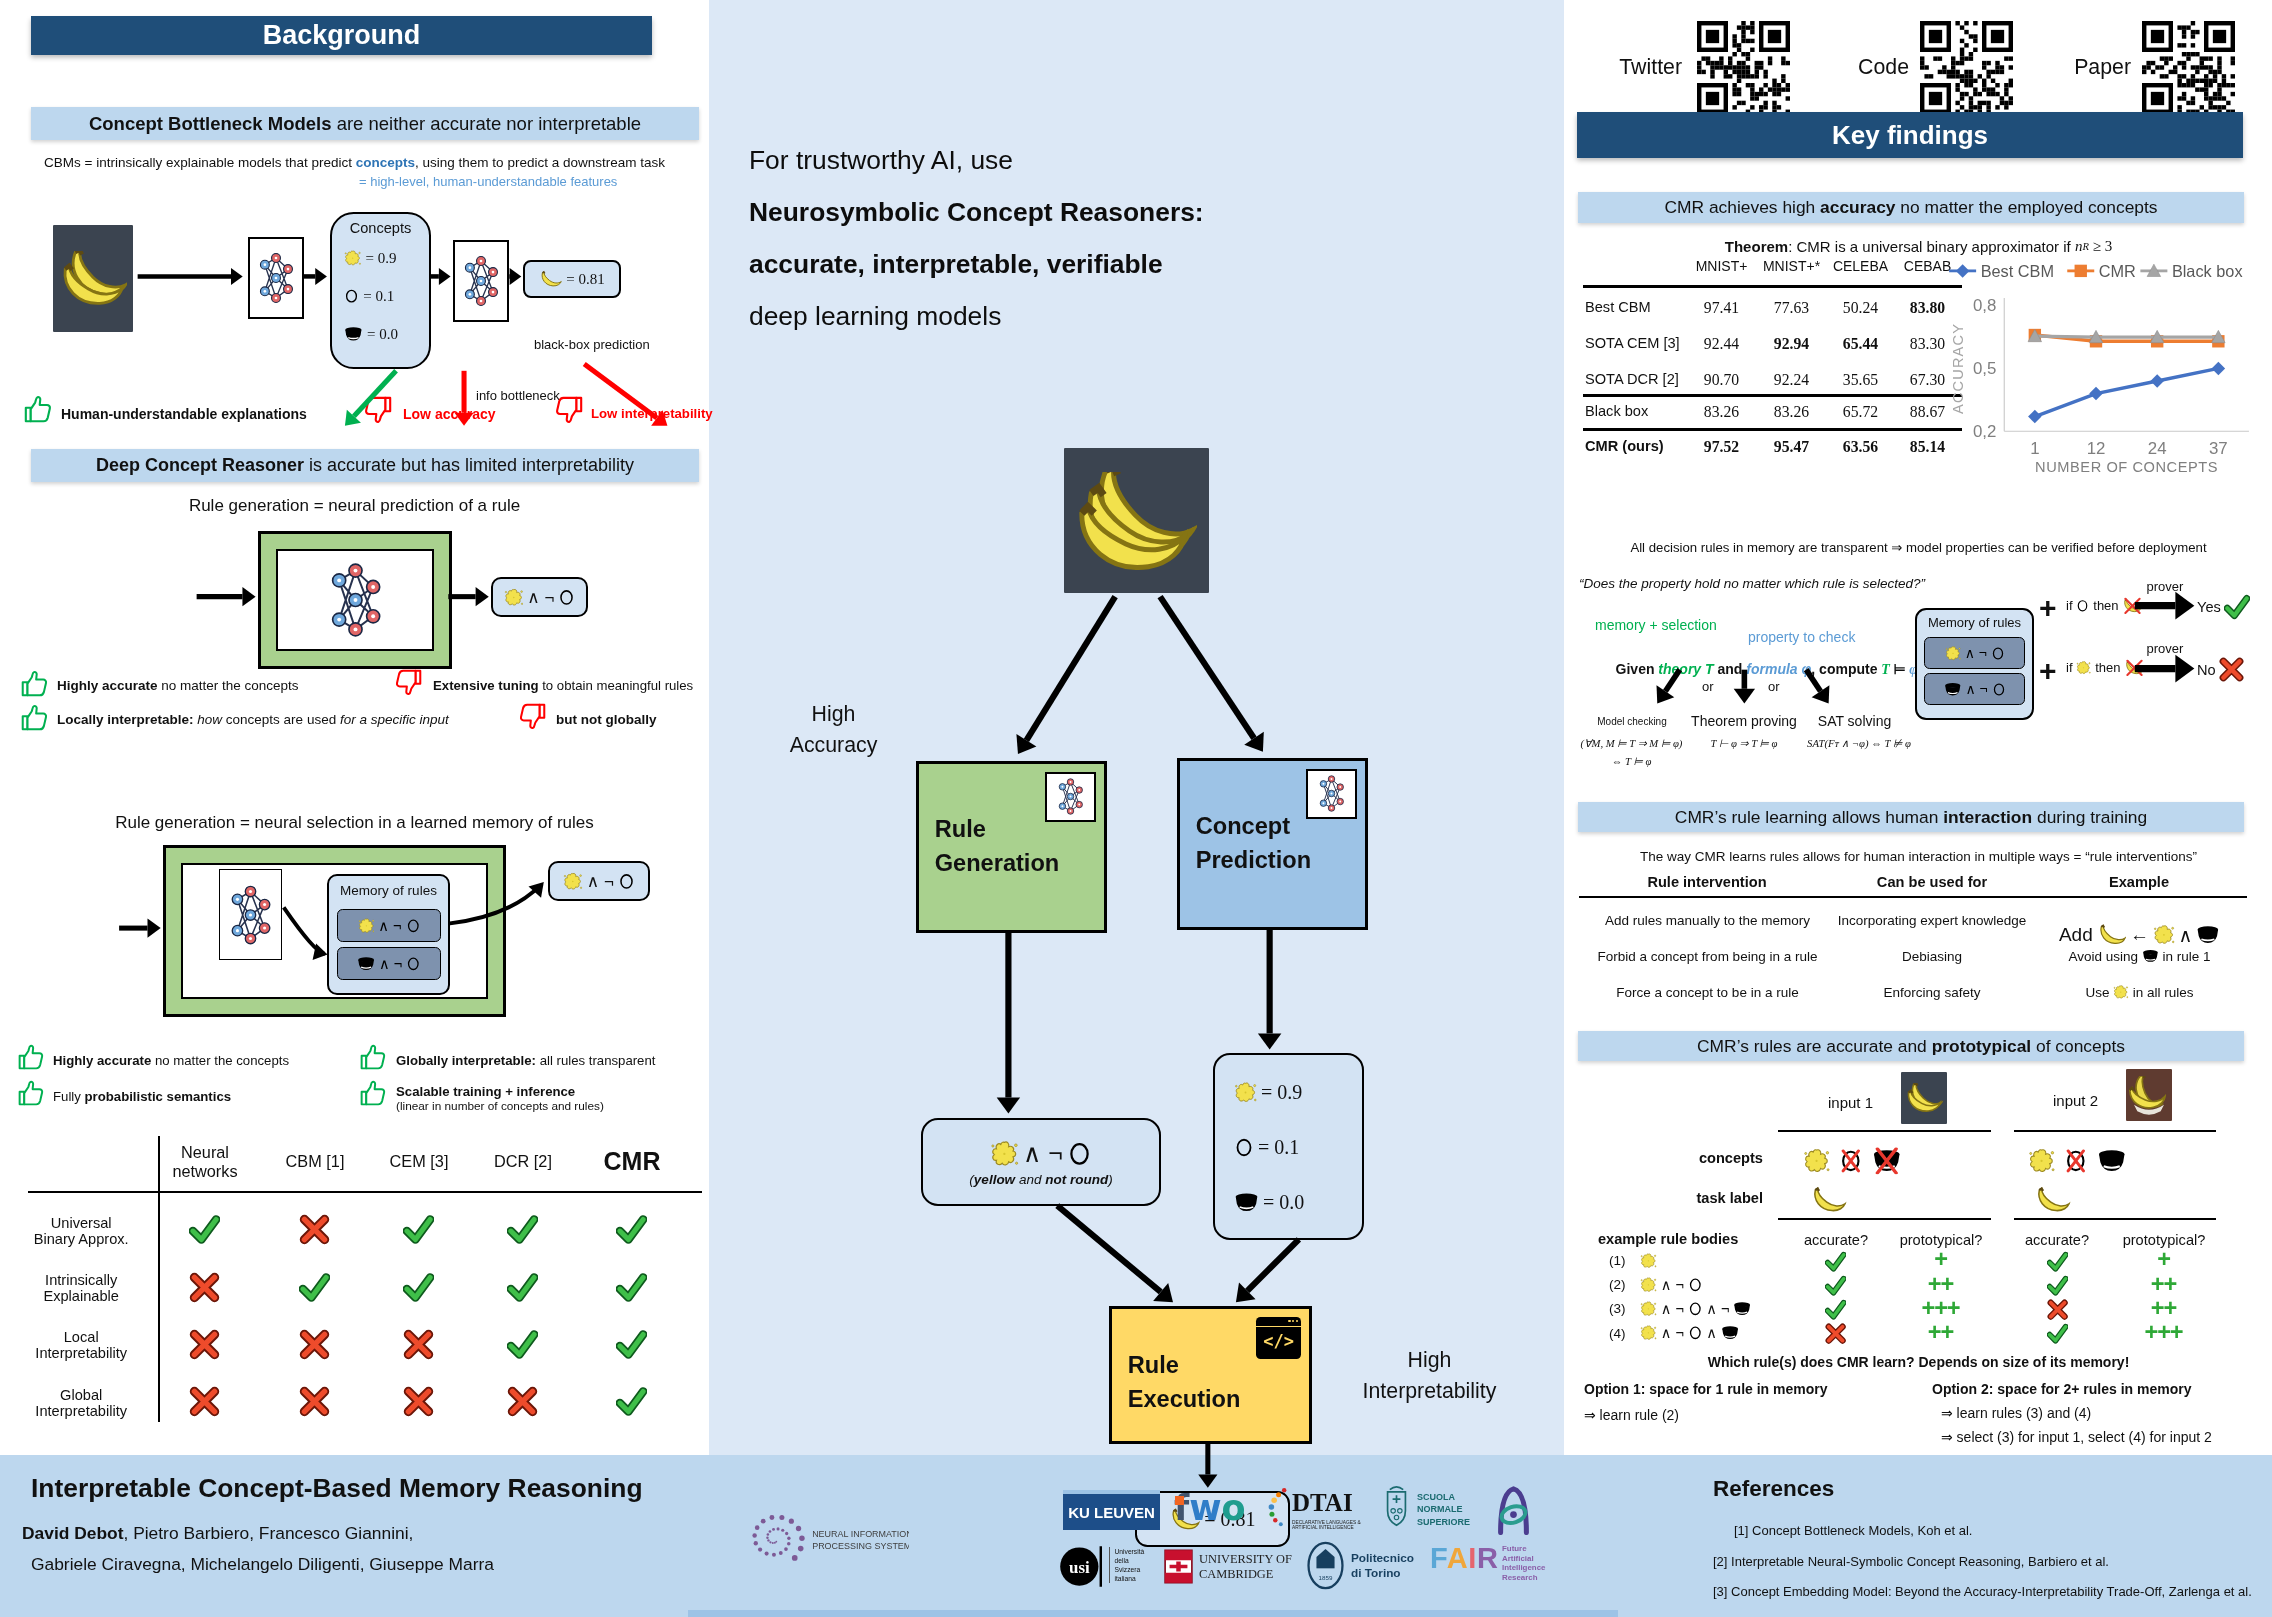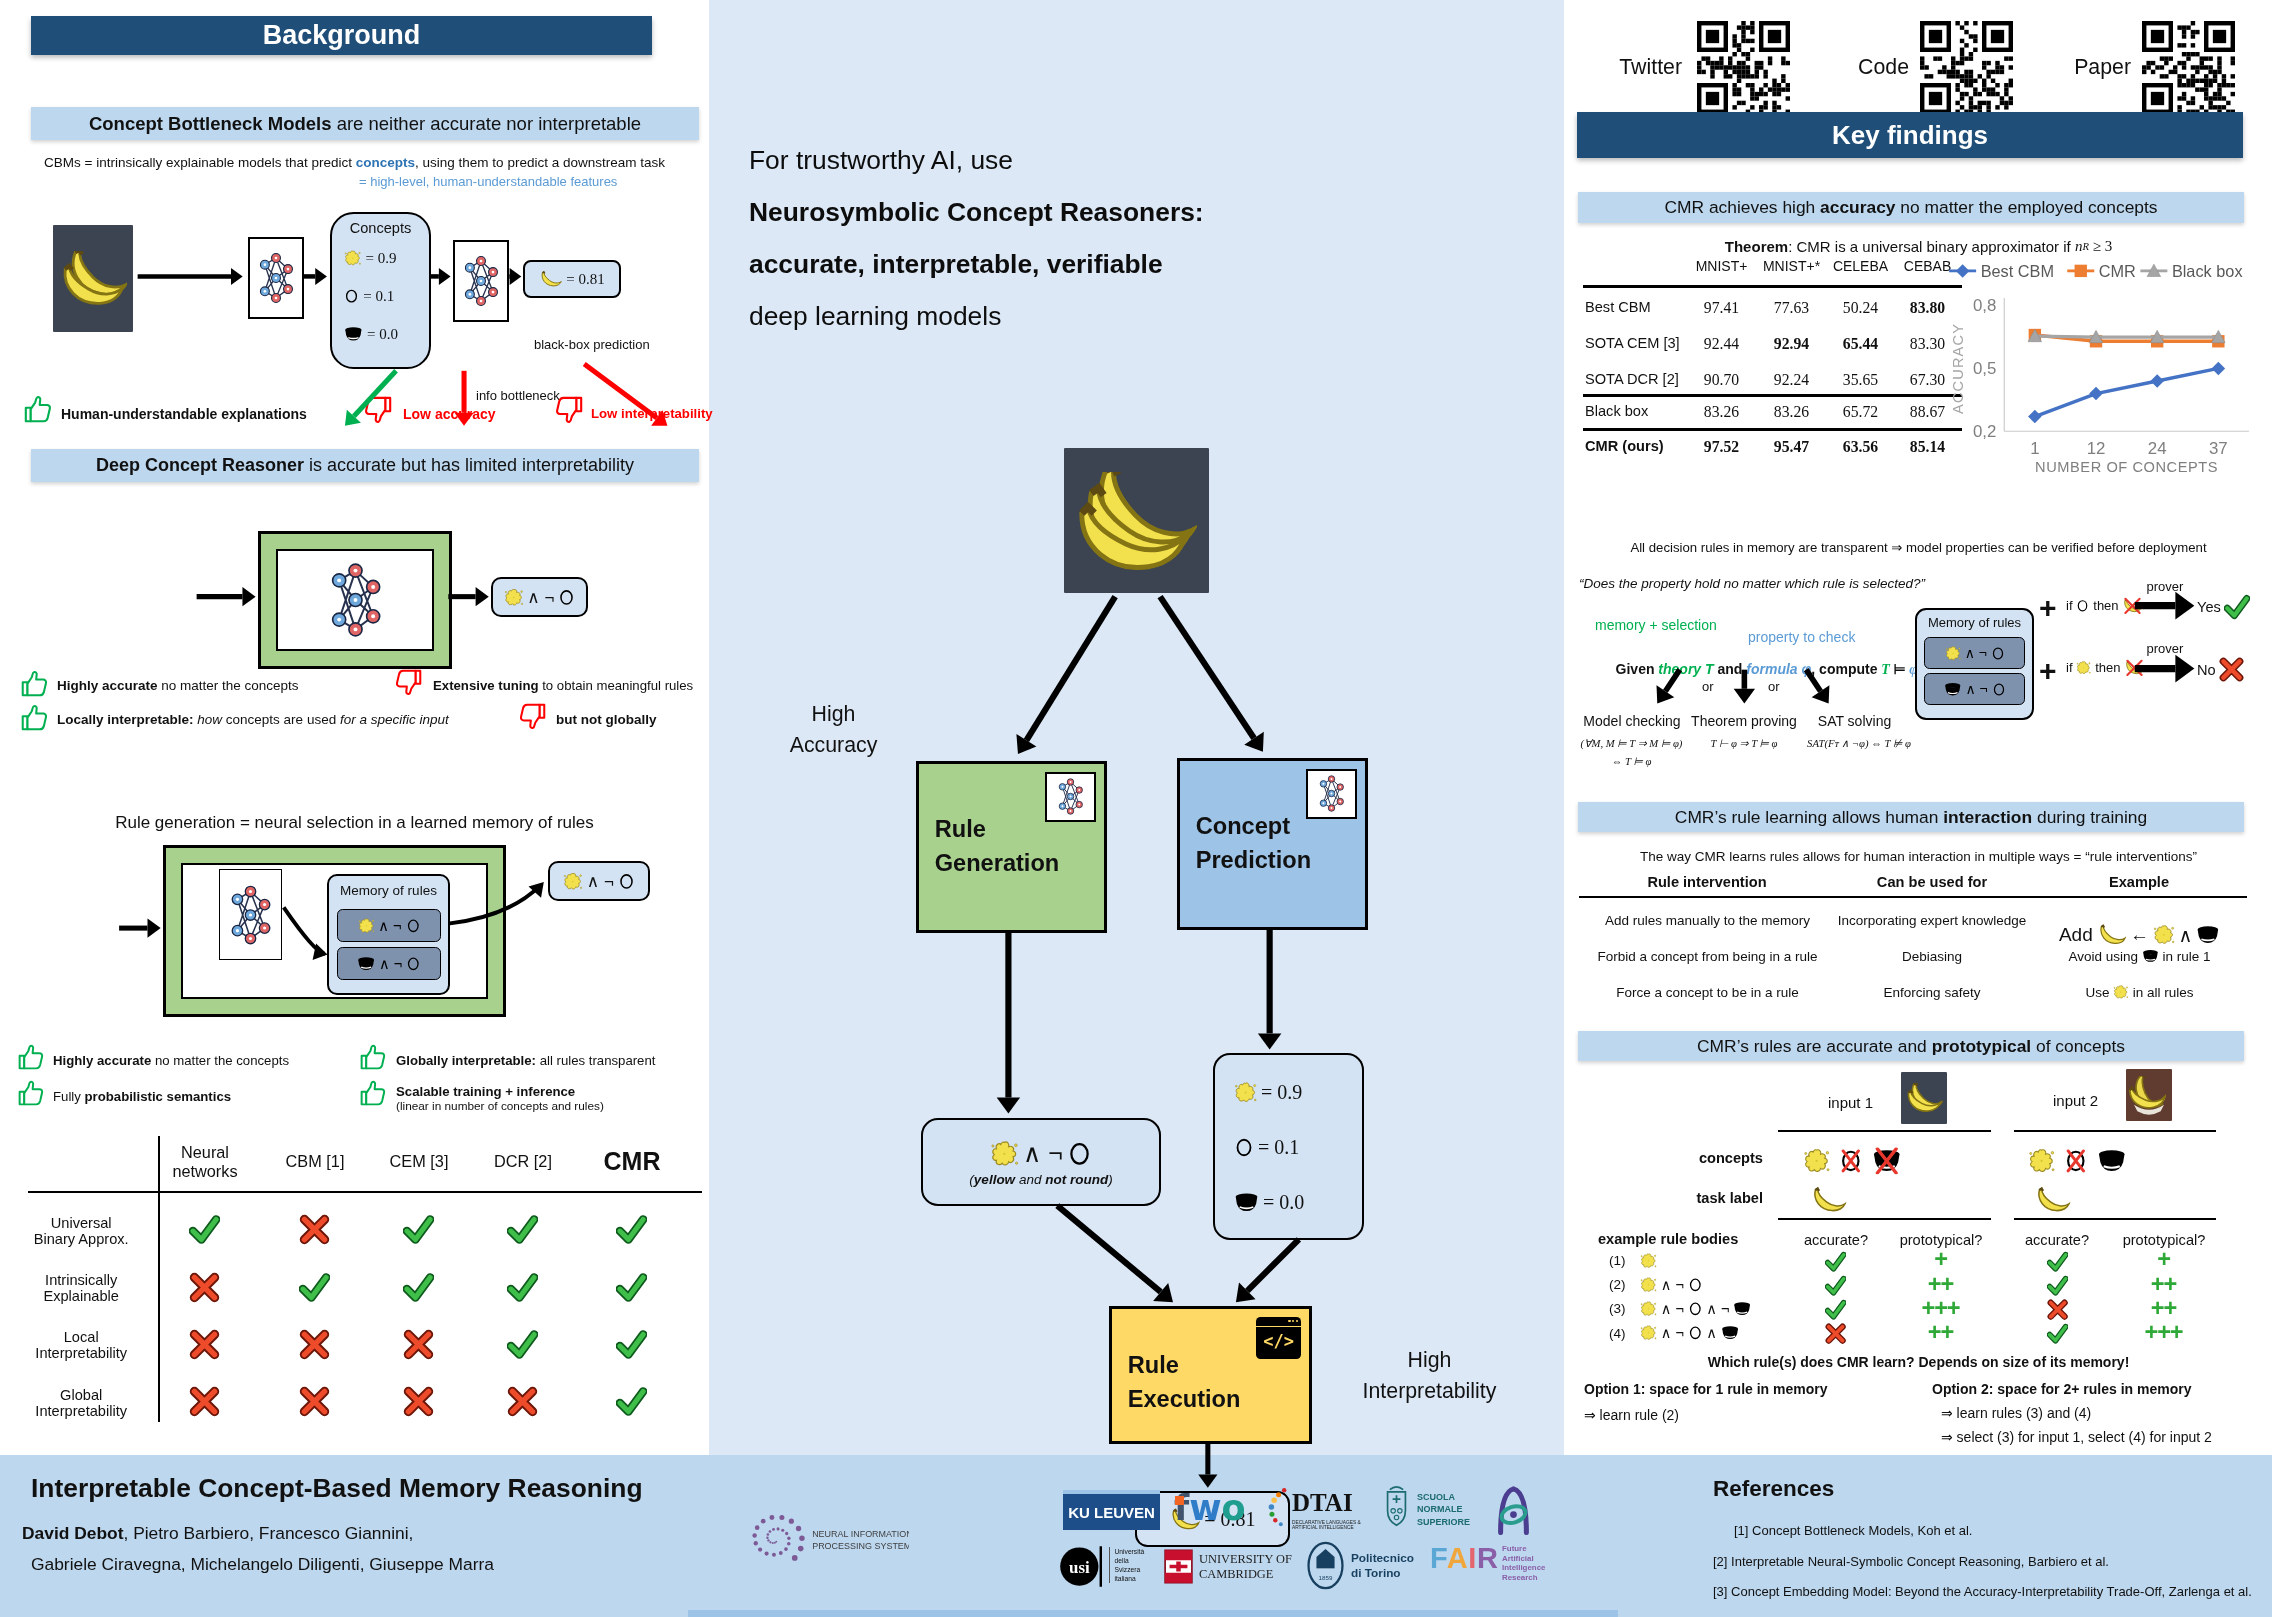--- a/index.html
+++ b/index.html
@@ -168,20 +168,21 @@
       </svg></div>
   <div class="abs b red" style="left:403px;top:406px;font-size:14px;">Low accuracy</div>
   <div class="abs red" style="left:553px;top:393px;transform:rotate(180deg);"><svg width="31" height="31" viewBox="0 0 56 56">
         <use href="#sym-thumb" width="56" height="56"></use>
       </svg></div>
   <div class="abs b red" style="left:591px;top:406px;font-size:13.2px;">Low interpretability</div>
 
   <div class="abs hdr-light" style="left:31px;top:449px;width:668px;height:33px;font-size:18px;">
     <span class="b">Deep Concept Reasoner</span><span> is accurate but has limited interpretability</span>
   </div>
+  <div class="abs ctr" style="left:0;top:495px;width:709px;height:22.5px;font-size:17px;">Rule generation = neural prediction of a rule</div>
   <div class="frame" style="left:258px;top:531px;width:188px;height:132px;">
     <div class="frame-w ctr">
         <svg width="59" height="84" viewBox="0 0 105 150">
           <use href="#sym-nn" width="105" height="150"></use>
         </svg>
       </div>
   </div>
   <div class="pill" style="left:491px;top:577px;width:93px;height:36px;">
     <span class="tk" style="font-size:17px;"><svg class="ic" viewBox="0 0 40 40" style="width: 1.15em;">
           <use href="#sym-splat"></use>
@@ -938,21 +939,21 @@
 
   <div class="abs ctr" style="left:1564px;top:538px;width:709px;height:18px;font-size:13.2px;">All decision rules in memory are transparent ⇒ model properties can be verified before deployment</div>
   <div class="abs i" style="left:1579px;top:576px;font-size:13.5px;">“Does the property hold no matter which rule is selected?”</div>
   <div class="abs green" style="left:1595px;top:617px;font-size:14px;">memory + selection</div>
   <div class="abs lblue" style="left:1748px;top:617px;font-size:14px;margin-top:12px;">property to check</div>
   <div class="abs b" style="left:1600px;top:645px;font-size:14px;white-space:pre;">
     <span>Given </span><span class="green i">theory T</span><span> and </span><span class="lblue i">formula φ</span><span>, compute </span><span class="green i serif">T</span><span class="serif"> ⊨ </span><span class="lblue i serif">φ</span>
   </div>
   <div class="abs" style="left:1702px;top:679px;font-size:13px;">or</div>
   <div class="abs" style="left:1768px;top:679px;font-size:13px;">or</div>
-  <div class="abs ctr" style="left:1573px;top:712px;width:118px;height:18px;font-size:14px;">Model checking</div>
+  <div class="abs ctr" style="left:1573px;top:712px;width:118px;height:18px;font-size:10px;">Model checking</div>
   <div class="abs ctr" style="left:1685px;top:712px;width:118px;height:18px;font-size:14px;">Theorem proving</div>
   <div class="abs ctr" style="left:1804px;top:712px;width:101px;height:18px;font-size:14px;">SAT solving</div>
   <div class="abs ctr serif i" style="left:1567px;top:736px;width:129px;height:15.7px;font-size:10.7px;">(∀M, M ⊨ T ⇒ M ⊨ φ)</div>
   <div class="abs ctr serif i" style="left:1567px;top:754px;width:129px;height:15.7px;font-size:10.7px;">⇔ T ⊨ φ</div>
   <div class="abs ctr serif i" style="left:1688px;top:736px;width:112px;height:15.7px;font-size:10.7px;">T ⊢ φ ⇒ T ⊨ φ</div>
   <div class="abs ctr serif i" style="left:1797px;top:736px;width:124px;height:15.7px;font-size:10.7px;">SAT(Fᴛ ∧ ¬φ) ⇔ T ⊭ φ</div>
 
   <div class="abs" style="left:1915px;top:608px;width:115px;height:108px;background:#D3E3F3;border:2.8px solid #000;border-radius:11.2px;">
     <div class="ctr" style="height:25px;font-size:13px;">Memory of rules</div>
     <div class="chip" style="position:absolute;left:7.3px;top:27px;width:99px;height:30px;">

